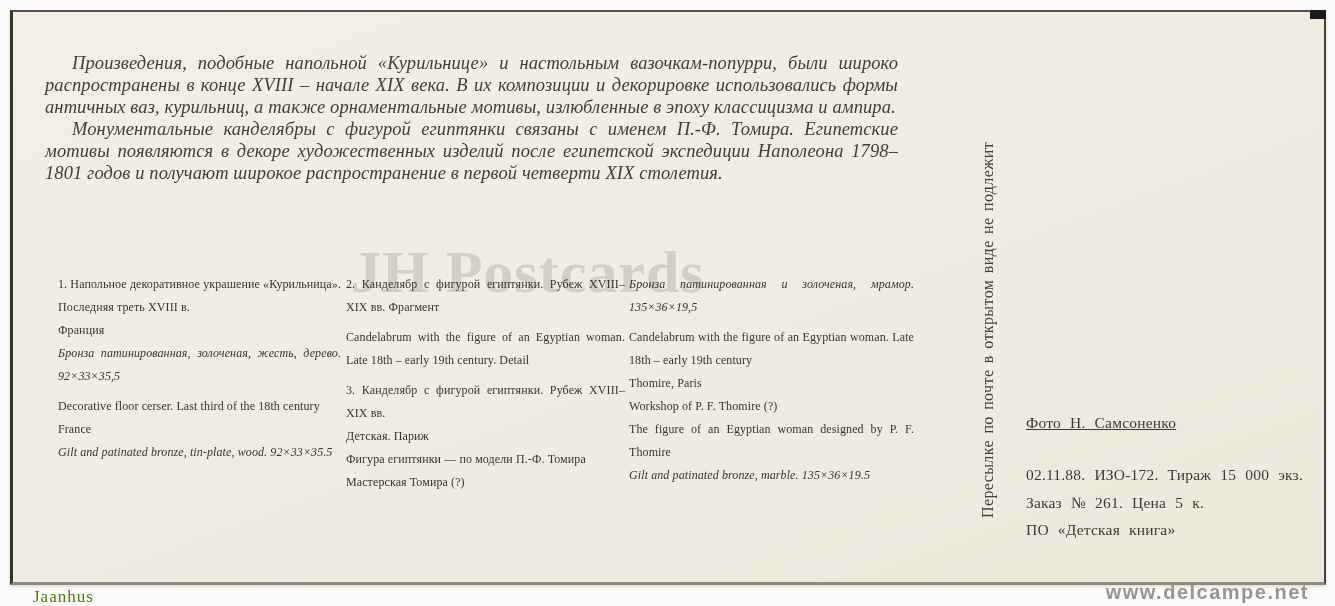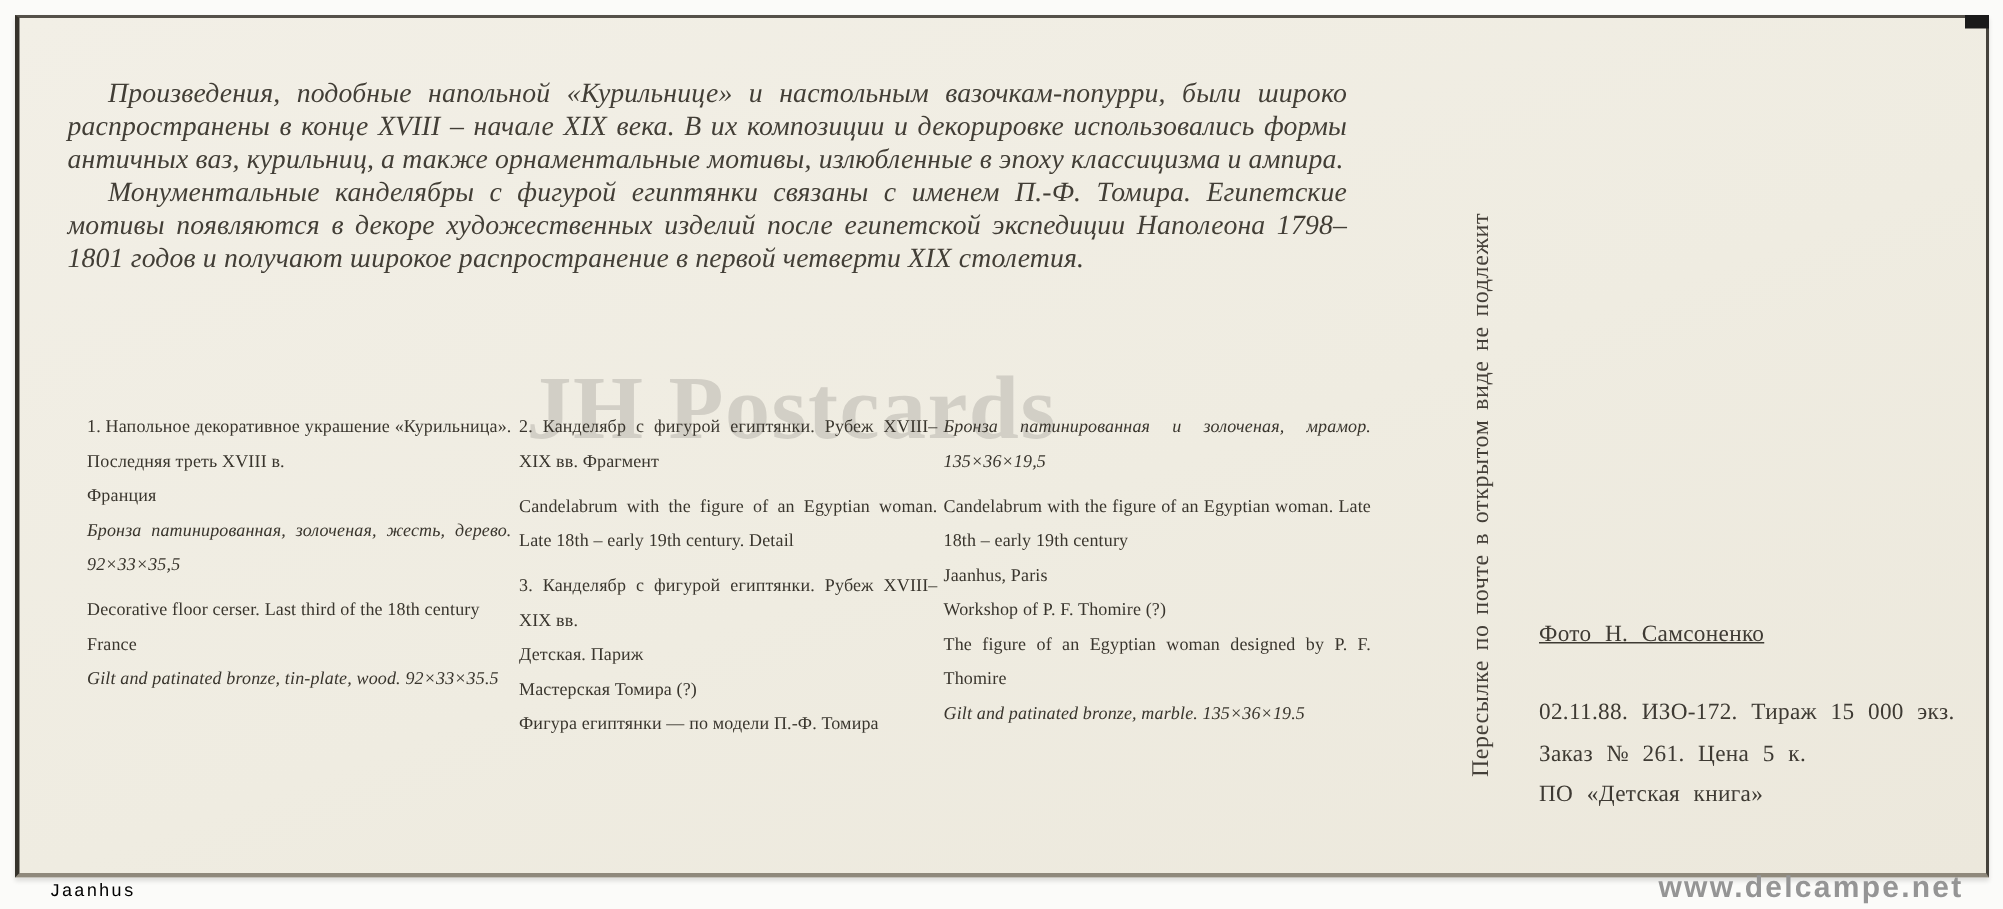--- a/index.html
+++ b/index.html
@@ -68,22 +68,22 @@
   .credits {
     position:absolute; left:1013px; top:401px; width:280px;
     font-size:15.5px; color:#3e3a33; word-spacing:5px; letter-spacing:.2px;
   }
   .credits .photo-line { line-height:20px;text-decoration:underline; }
   .credits .imprint { margin-top:28px; line-height:27.5px; }
 
   
   .foot-left {
     position:absolute; left:33px; top:587px;
-    font-family:Liberation Mono, monospace;
-    font-size:12px; letter-spacing:1px; color:#000000;
+    font-family:Liberation Serif, serif;
+    font-size:17px; letter-spacing:1px; color:#4d7c0f;
   }
   .foot-right {
     position:absolute; right:26px; top:581px;
     font-family:"Liberation Sans", sans-serif;
     font-size:20px; font-weight:bold; letter-spacing:1.5px; color:#959595;
   }
 </style>
 </head>
 <body>
 
@@ -108,28 +108,28 @@
         <p class="en gt">Decorative floor cerser. Last third of the 18th century</p>
         <p class="en">France</p>
         <p class="it">Gilt and patinated bronze, tin-plate, wood. 92×33×35.5</p>
       </div>
 
       <div class="col col-2">
         <p class="ru">2. Канделябр с фигурой егип­тянки. Рубеж XVIII–XIX вв. Фрагмент</p>
         <p class="en gt">Candelabrum with the figure of an Egyptian woman. Late 18th – early 19th century. Detail</p>
         <p class="ru gt">3. Канделябр с фигурой егип­тянки. Рубеж XVIII–XIX вв.</p>
         <p class="ru">Детская. Париж</p>
+        <p class="ru">Фигура египтянки — по модели П.-Ф. Томира</p>
         <p class="ru">Мастерская Томира (?)</p>
-        <p class="ru">Фигура египтянки — по модели П.-Ф. Томира</p>
       </div>
 
       <div class="col col-3">
         <p class="it">Бронза патинированная и золо­ченая, мрамор. 135×36×19,5</p>
         <p class="en gt">Candelabrum with the figure of an Egyptian woman. Late 18th – early 19th century</p>
-        <p class="en">Jaanhus, Paris</p>
+        <p class="en">Thomire, Paris</p>
         <p class="en">Workshop of P. F. Thomire (?)</p>
         <p class="en">The figure of an Egyptian woman designed by P. F. Thomire</p>
         <p class="it">Gilt and patinated bronze, marble. 135×36×19.5</p>
       </div>
 
       <div class="postal-note">Пересылке по почте в открытом виде не подлежит</div>
 
       <div class="credits">
         <p class="photo-line">Фото Н. Самсоненко</p>
         <div class="imprint">

